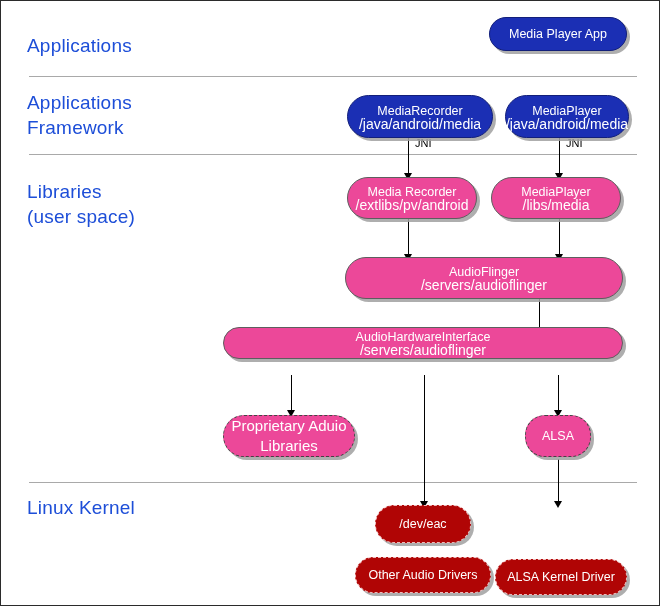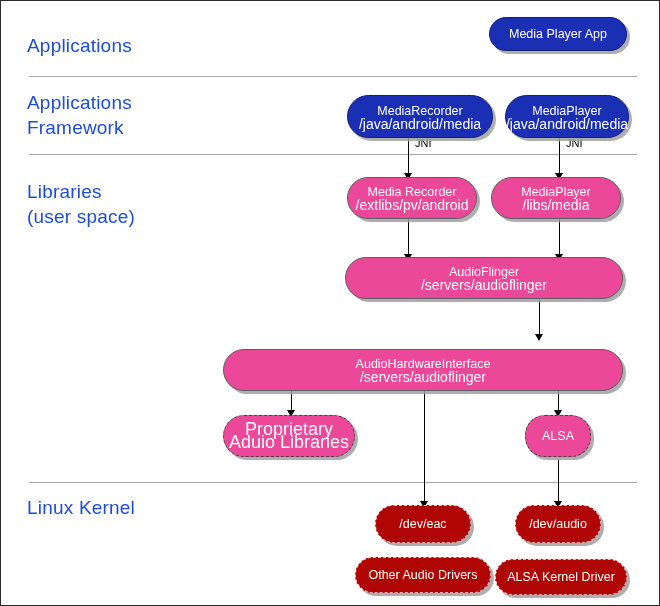--- a/index.html
+++ b/index.html
@@ -42,21 +42,21 @@
     align-items: center;
     justify-content: center;
     text-align: center;
     color: #ffffff;
     border-radius: 999px;
     box-shadow: 3px 3px 0 0 rgba(160,160,160,.85);
     z-index: 3;
   }
   .node .t1 { font-size: 12.5px; line-height: 14px; white-space: nowrap; }
   .node .t2 { font-size: 14px; line-height: 12px; white-space: nowrap; }
-  .node.two-line .t1 { font-size: 18px; line-height: 13px; }
+  .node.two-line .t1 { font-size: 15px; line-height: 20px; }
 
   .node.blue  { background: #1b2fb4; border: 1px solid #121f7a; }
   .node.green { background: #ec4899; border: 1.5px solid #5e5e5e; }
   .node.red   { background: #b00505; border: 1.5px solid #6b0303; }
 
   .node.dashed.green { border: 1.5px dashed #444444; }
   .node.dashed.red   { border: 1.5px dashed #f0b8b8; }
 
   .node.wrap .t1 { white-space: normal; }
 
@@ -154,40 +154,37 @@
   <div class="node green" style="left:490px; top:176px; width:130px; height:42px;">
     <span class="t1">MediaPlayer</span>
     <span class="t2">/libs/media</span>
   </div>
 
   <div class="node green" style="left:344px; top:256px; width:278px; height:42px;">
     <span class="t1">AudioFlinger</span>
     <span class="t2">/servers/audioflinger</span>
   </div>
 
-  <div class="node green" style="left:222px; top:348px; width:400px; height:42px;">
+  <div class="node green" style="left:222px; top:326px; width:400px; height:32px;">
     <span class="t1">AudioHardwareInterface</span>
     <span class="t2">/servers/audioflinger</span>
   </div>
 
   <div class="node green dashed two-line wrap" style="left:222px; top:414px; width:132px; height:42px; border-radius:22px;">
     <span class="t1">Proprietary Aduio Libraries</span>
   </div>
 
   <div class="node green dashed" style="left:524px; top:414px; width:66px; height:42px; border-radius:20px;">
     <span class="t1">ALSA</span>
   </div>
 
   <div class="node red dashed" style="left:374px; top:504px; width:96px; height:38px;">
     <span class="t1">/dev/eac</span>
   </div>
 
-  <div class="node red dashed" style="left:514px; top:504px; width:86px; height:38px;">
-    <span class="t1">/dev/audio</span>
-  </div>
 
   <div class="node red dashed" style="left:354px; top:556px; width:136px; height:36px;">
     <span class="t1">Other Audio Drivers</span>
   </div>
 
   <div class="node red dashed" style="left:494px; top:558px; width:132px; height:36px;">
     <span class="t1">ALSA Kernel Driver</span>
   </div>
 
 </div>

